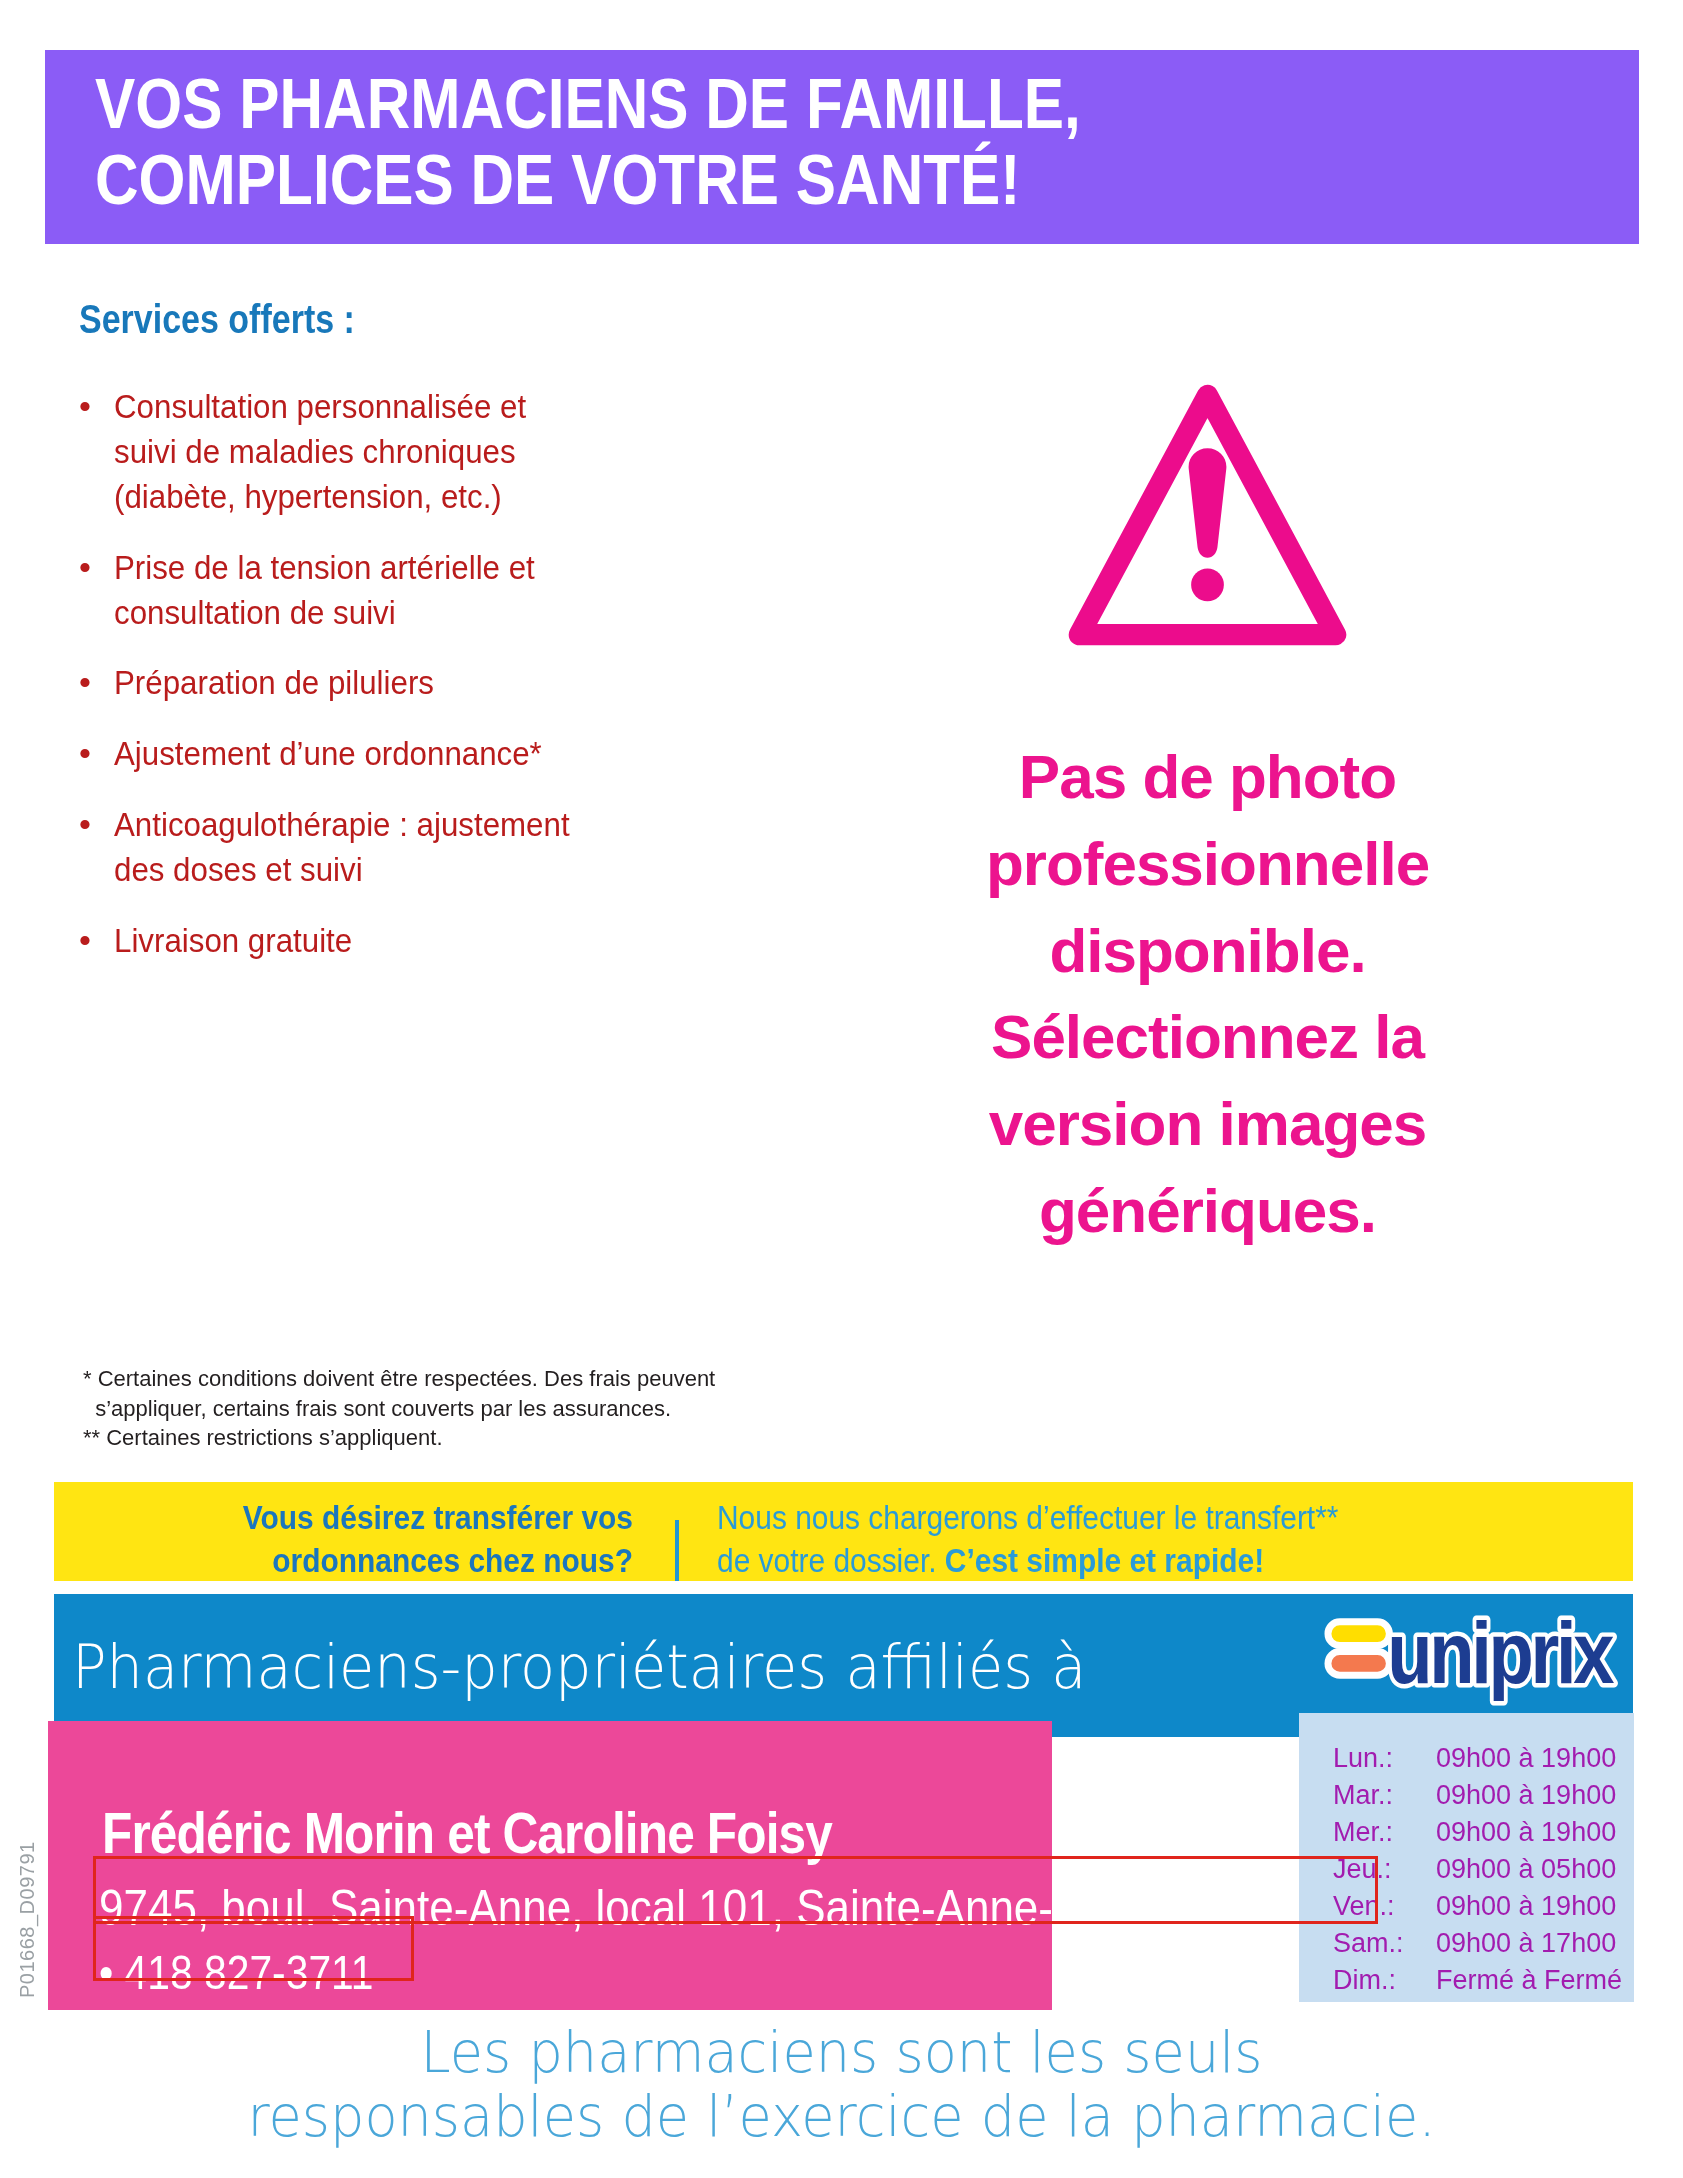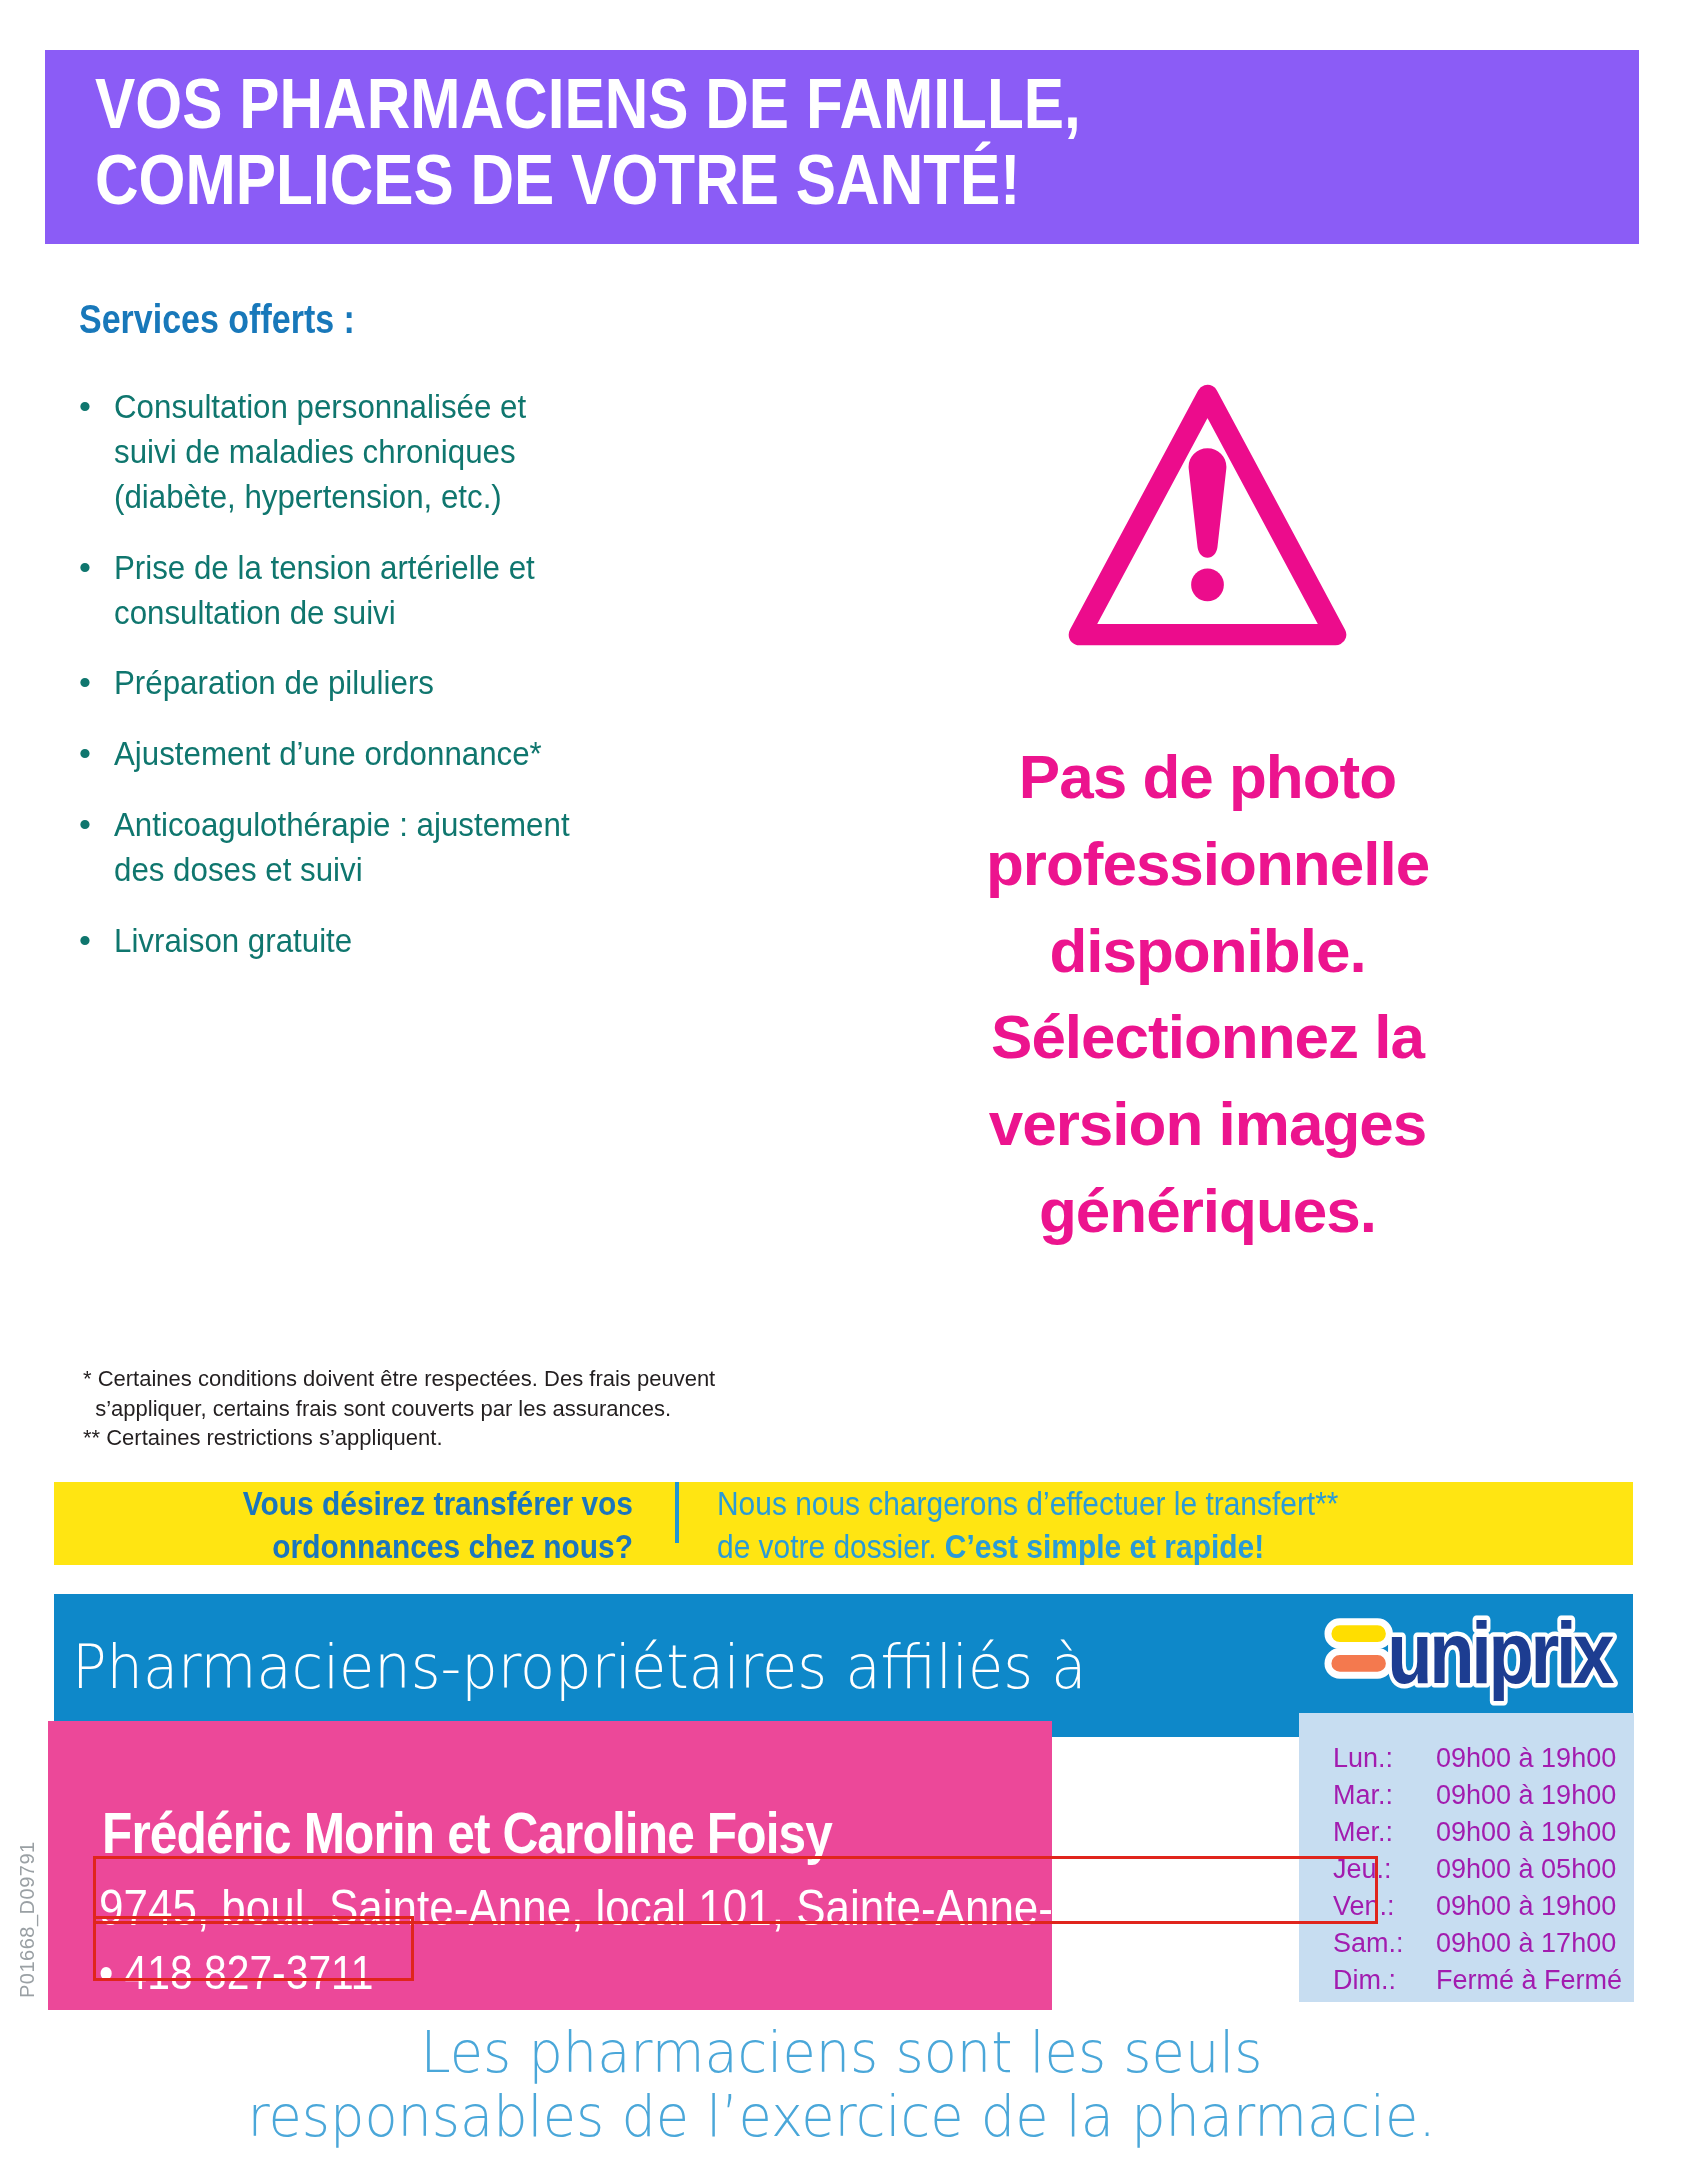--- a/index.html
+++ b/index.html
@@ -9,38 +9,38 @@
   
   .header{position:absolute;left:45px;top:50px;width:1594px;height:194px;background:#8b5cf6;}
   .header-title{position:absolute;left:50px;top:16px;color:#ffffff;font-size:71px;font-weight:bold;
         line-height:1.07;white-space:pre-line;transform:scaleX(0.85);transform-origin:left top;}
 
   
   .services{position:absolute;left:79px;top:297px;width:693px;}
   .services-heading{color:#1878ba;font-size:40px;font-weight:bold;transform:scaleX(0.85);
         transform-origin:left top;white-space:nowrap;}
   .service-list{margin-top:42px;}
-  .service-item{display:flex;margin-bottom:26px;color:#0f766e;font-size:34px;line-height:1.32;}
+  .service-item{display:flex;margin-bottom:26px;color:#b91c1c;font-size:34px;line-height:1.32;}
   .bullet{flex:0 0 35px;}
   .bullet::before{content:"•";font-size:34px;}
   .service-text{white-space:pre-line;transform:scaleX(0.92);transform-origin:left top;}
 
   
   .notice{position:absolute;left:871px;top:374px;width:673px;text-align:center;}
   .triangle-svg{width:299px;height:285px;overflow:visible;}
   .notice-text{margin-top:71px;color:#ec148e;font-size:62px;font-weight:bold;line-height:1.4;
         white-space:pre-line;letter-spacing:-1px;}
 
   
   .footnotes{position:absolute;left:83px;top:1364px;color:#231f20;font-size:22px;line-height:1.35;
         white-space:pre-wrap;}
 
   
-  .transfer{position:absolute;left:54px;top:1482px;width:1579px;height:83px;background:#ffe512;
-        display:flex;align-items:flex-start;}
+  .transfer{position:absolute;left:54px;top:1482px;width:1579px;height:99px;background:#ffe512;
+        display:flex;align-items:flex-end;}
   .transfer-q{width:579px;text-align:right;color:#1b76bd;font-weight:bold;font-size:34px;
         line-height:1.25;white-space:pre-line;transform:scaleX(0.88);transform-origin:right center;}
   .transfer-divider{width:4px;height:61px;background:#2196d3;margin:0 38px 0 42px;}
   .transfer-a{color:#2a9bd7;font-size:34px;line-height:1.25;transform:scaleX(0.88);
         transform-origin:left center;white-space:nowrap;}
   .transfer-a .bold{font-weight:bold;}
 
   
   .affiliation{position:absolute;left:54px;top:1594px;width:1579px;height:143px;background:#0e88c9;}
   .affiliation-label{position:absolute;left:18px;top:50%;transform:translateY(-50%) scaleX(0.94);

